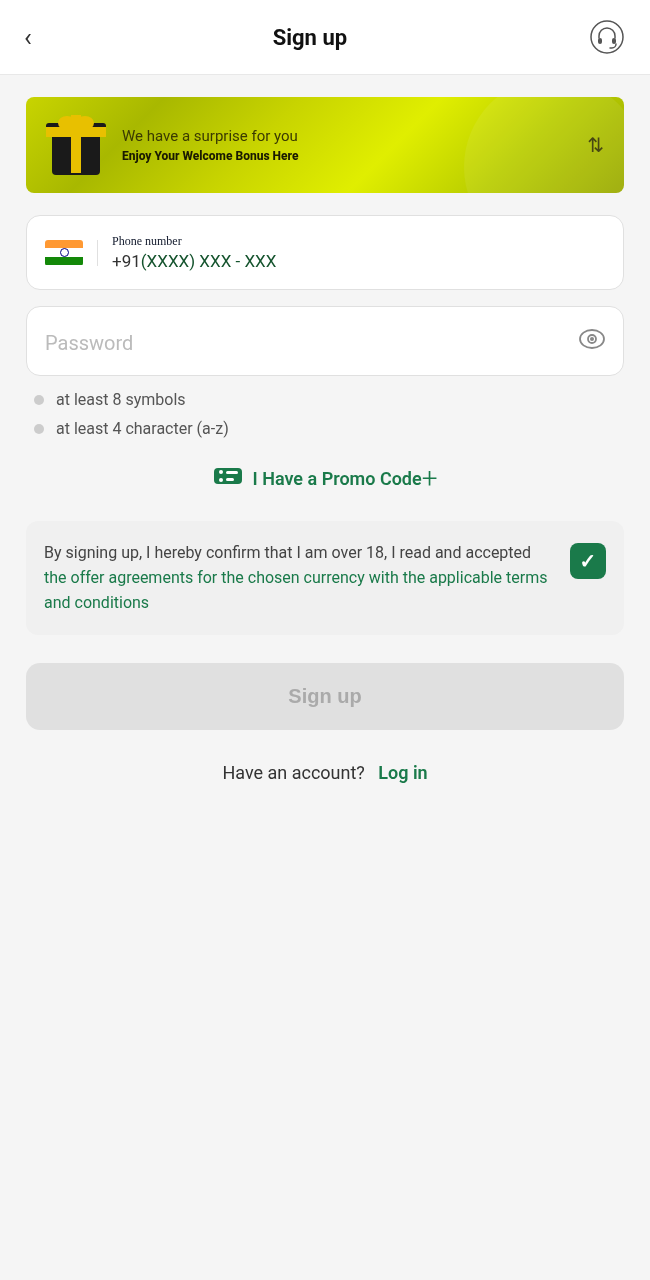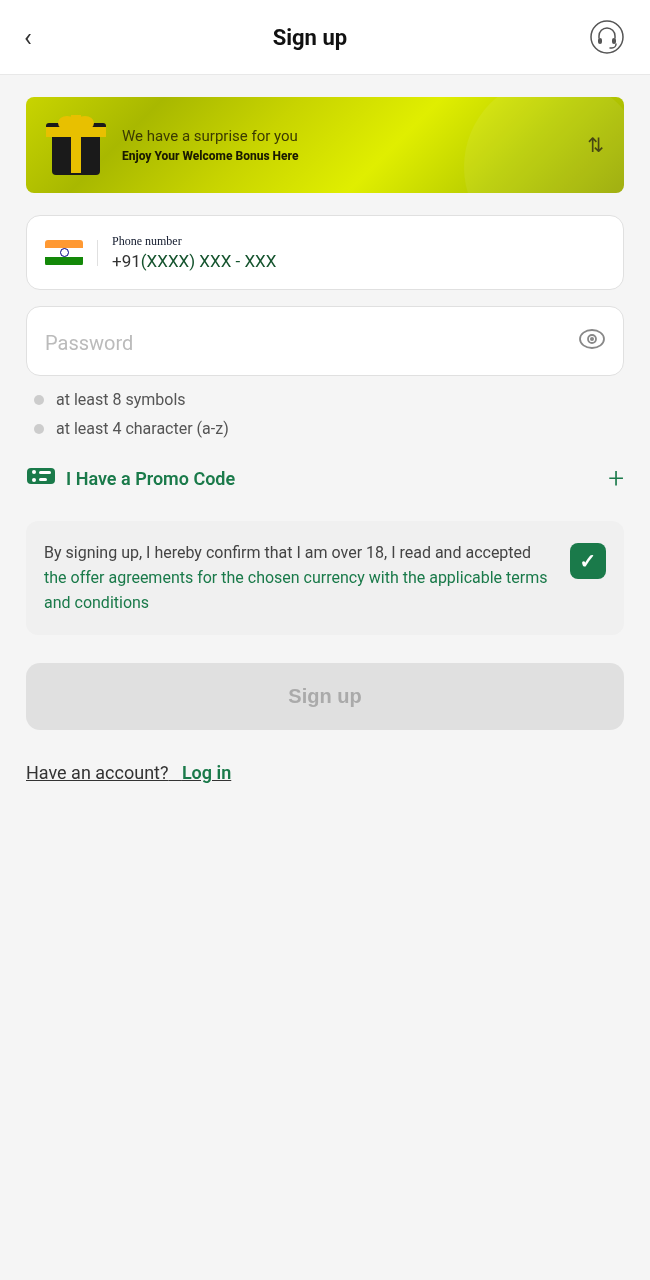--- a/index.html
+++ b/index.html
@@ -251,21 +251,21 @@
       border-radius: 50%;
       background: #ccc;
       margin-right: 12px;
       flex-shrink: 0;
     }
 
     
     .promo-row {
       display: flex;
       align-items: center;
-      justify-content: space-between;
+      justify-content: center;
       margin-bottom: 22px;
       padding: 4px 0;
     }
     .promo-left {
       display: flex;
       align-items: center;
       cursor: pointer;
     }
     .promo-icon {
       color: #1a7a4a;
@@ -332,24 +332,24 @@
       font-size: 20px;
       color: #aaa;
       font-weight: 600;
       cursor: pointer;
       margin-bottom: 32px;
       text-align: center;
     }
 
     
     .login-row {
+      text-align: center;
       font-size: 18px;
       color: #333;
       padding-bottom: 30px;
-      text-decoration: underline;
     }
     .login-link {
       color: #1a7a4a;
       font-weight: 600;
       cursor: pointer;
     }
   </style>
 </head>
 <body>
 

